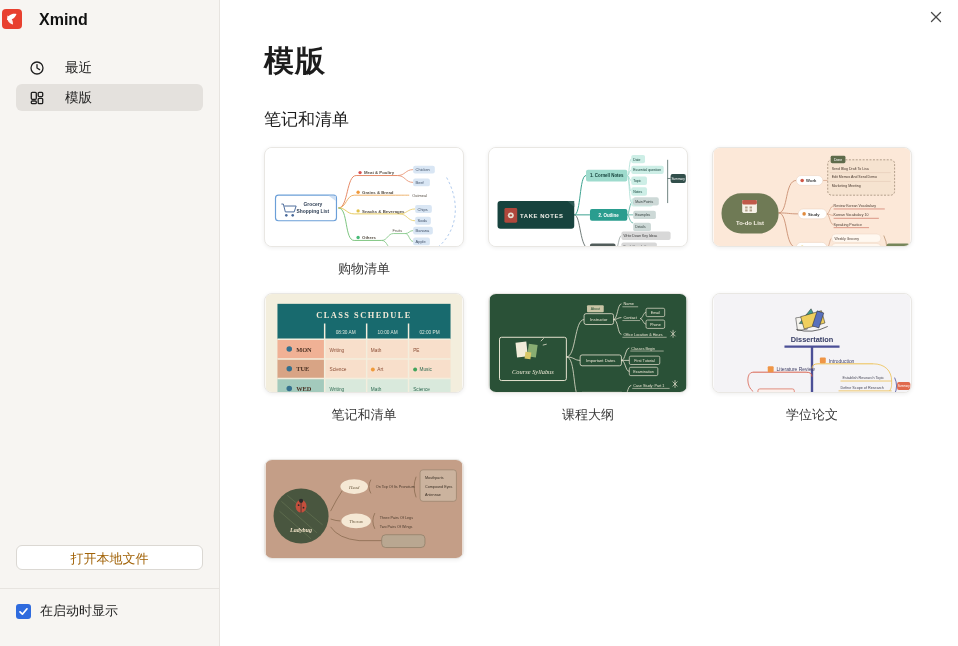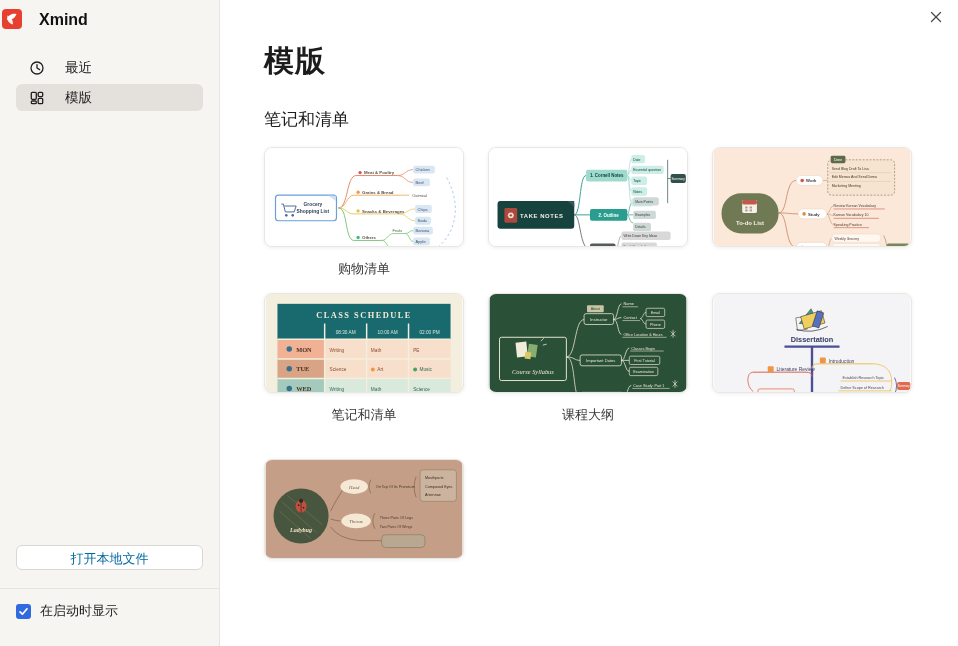--- a/index.html
+++ b/index.html
@@ -17,21 +17,21 @@
                display:flex; align-items:center; justify-content:center; }
   .logo-text { font-size:16px; font-weight:bold; color:#111; }
   .nav { margin:25px 16px 0 16px; }
   .nav-item { display:flex; align-items:center; gap:20px; height:27px; padding-left:13px;
               border-radius:6px; font-size:13.5px; color:#222; margin-bottom:3px; cursor:default; }
   .nav-item.selected { background:#e4e1dd; }
   .nav-icon { width:16px; height:16px; flex:0 0 16px; display:flex; }
   .sidebar-bottom { position:absolute; left:0; right:0; bottom:0; }
   .open-btn { display:block; margin:0 16px 18px; height:25px; line-height:23px; text-align:center;
               background:#fff; border:1px solid #dbd8d3; border-radius:6px; font-size:13px;
-              color:#0369a1; width:calc(100% - 32px); cursor:default; }
+              color:#a16207; width:calc(100% - 32px); cursor:default; }
   .startup-row { border-top:1px solid #e7e4e0; padding:13px 16px 26px; display:flex;
                  gap:9px; align-items:center; font-size:13px; color:#222; }
   .checkbox { width:15px; height:15px; background:#2F6BDE; border-radius:3px;
               display:flex; align-items:center; justify-content:center; flex:0 0 15px; }
   
   .main { flex:1; position:relative; padding-left:44px; }
   .close-btn { position:absolute; top:8px; right:13px; width:18px; height:18px;
                display:flex; align-items:center; justify-content:center; cursor:default; }
   .page-title { margin:44px 0 0; font-size:30px; line-height:34px; font-weight:800; letter-spacing:1px; }
   .section-heading { margin:31px 0 0; font-size:17px; line-height:22px; font-weight:400; }
@@ -451,20 +451,21 @@
               <path d="M40,99.5 Q33,106.5 40,114" stroke="#d9604c" stroke-width="0.8" fill="none"></path>
               <rect x="10" y="102.5" width="17" height="8" rx="2" fill="#d9604c"></rect>
               <text x="18.5" y="108" font-size="2.8" fill="#ffffff" text-anchor="middle">Summary</text>
             </g>
             <g>
               <rect x="108" y="106.5" width="6" height="6" rx="1" fill="#97b83f"></rect>
               <text x="117" y="111.7" font-size="5" fill="#3f3f66">Methodology</text>
             </g>
           </svg>
         </div>
+        <div class="tpl-caption">学位论文</div>
       </div>
 
       <div class="tpl-cell">
         <div class="tpl-card">
           <svg viewBox="0 0 200 120">
             <rect width="200" height="120" fill="#c49e87"></rect>
             <g fill="none" stroke="#8a6b50" stroke-width="0.8">
               <path d="M66,52 Q72,40 78,31"></path>
               <path d="M66,60 Q72,62 76,62"></path>
               <path d="M66,68 Q74,80 95,82 L118,82"></path>

